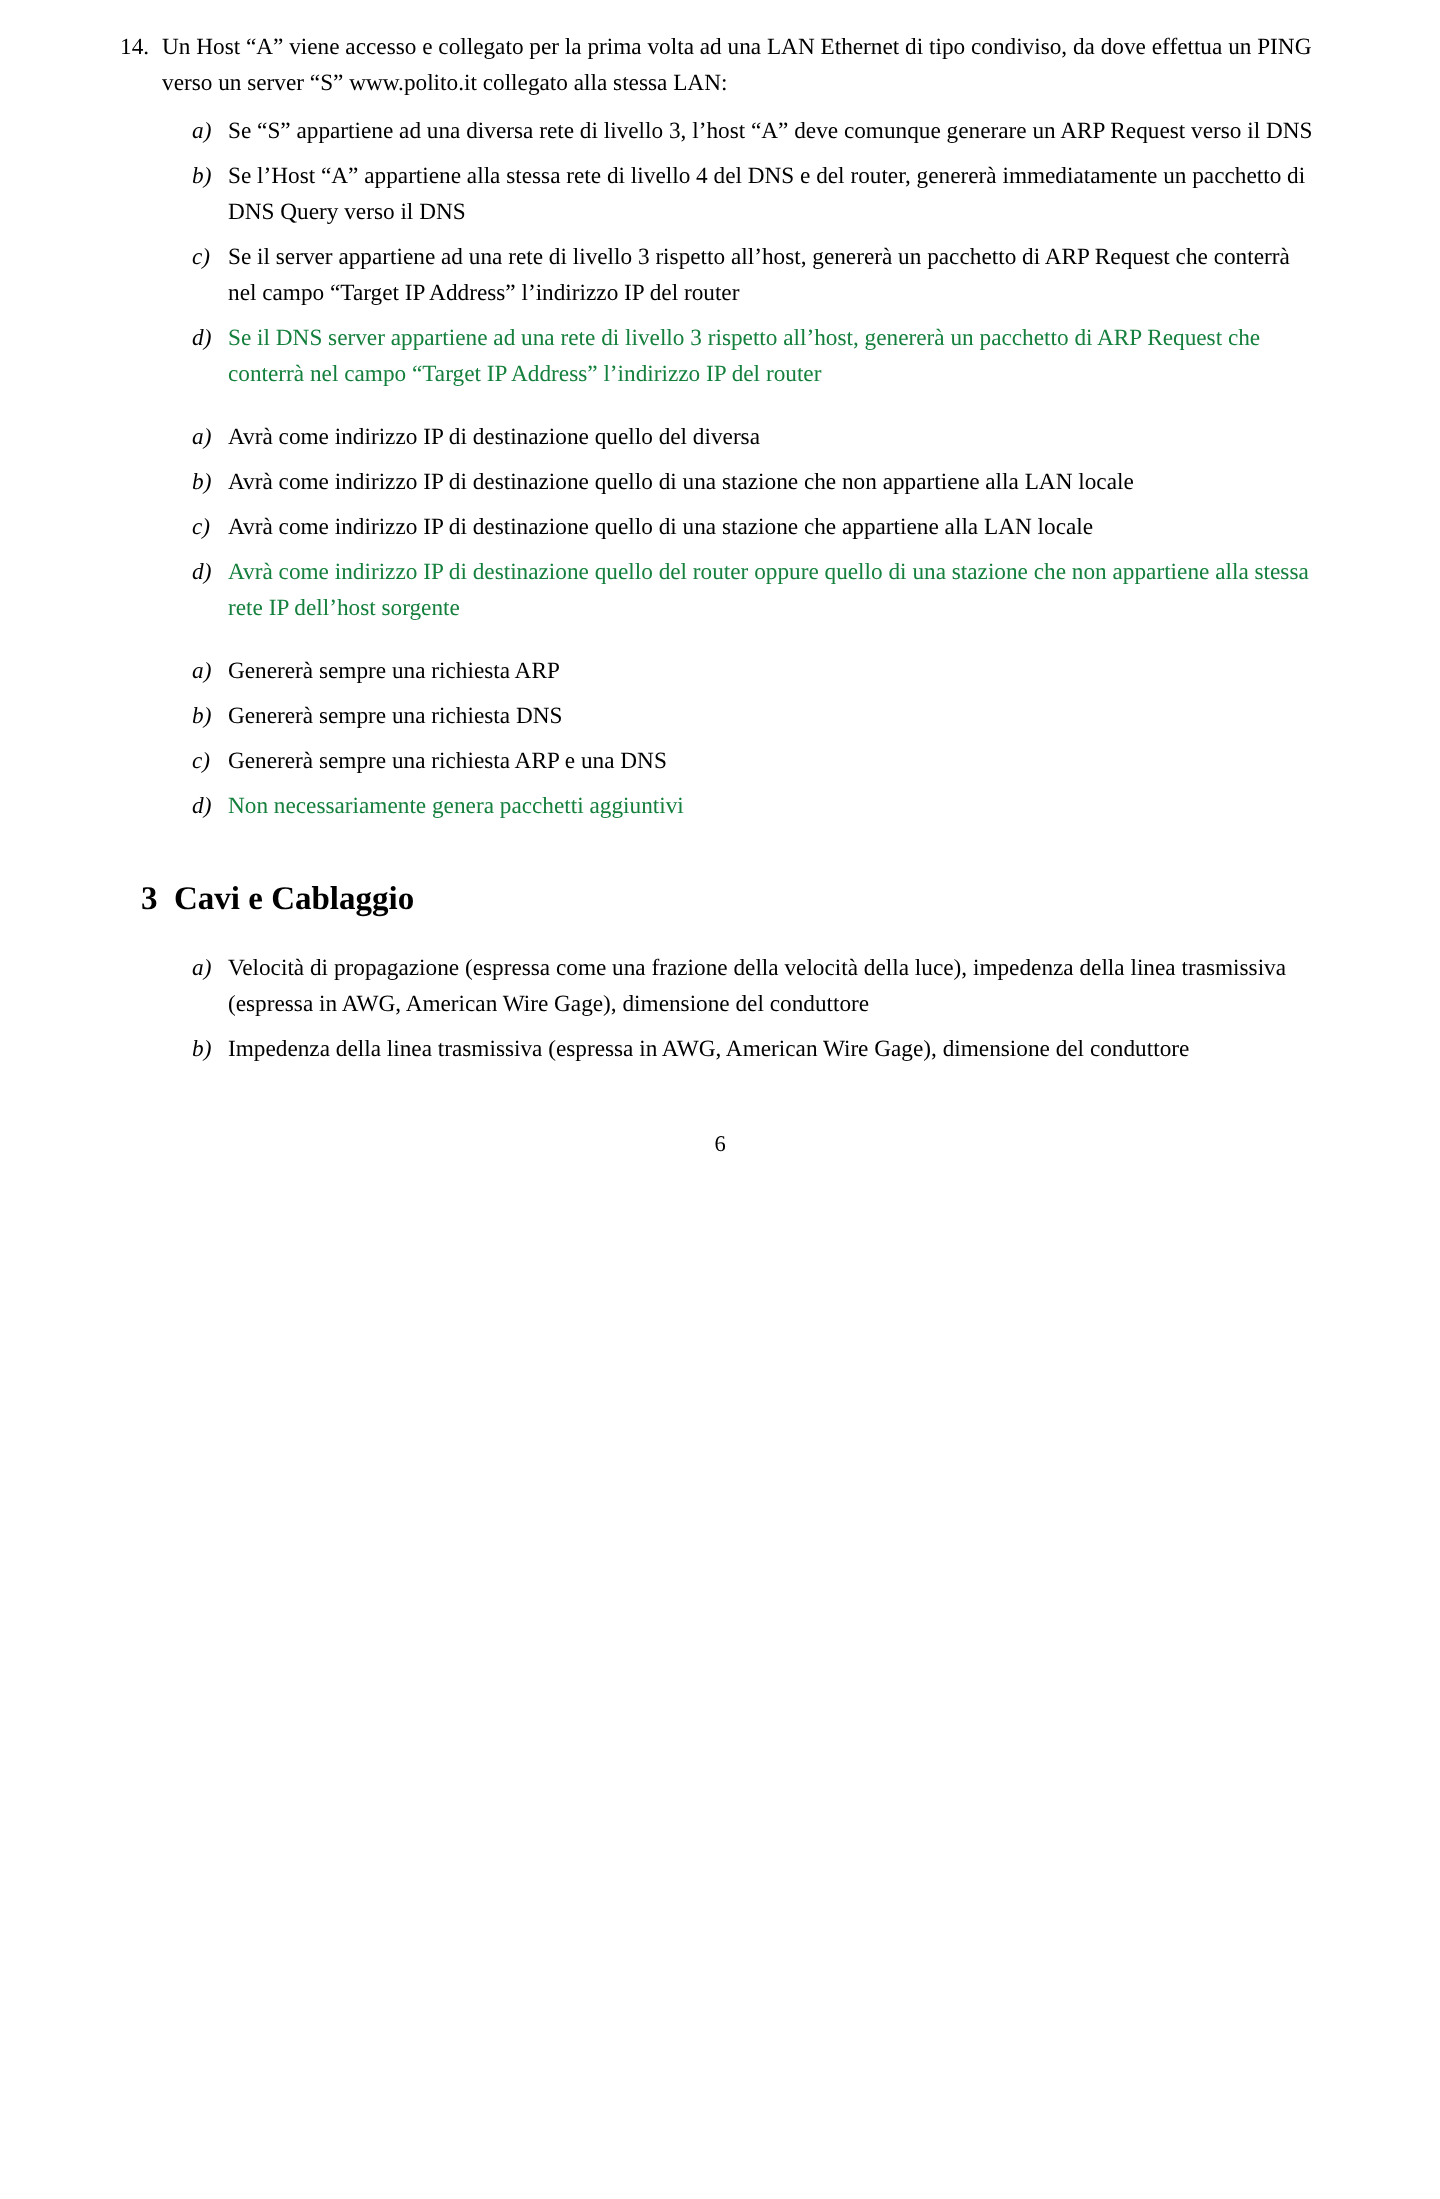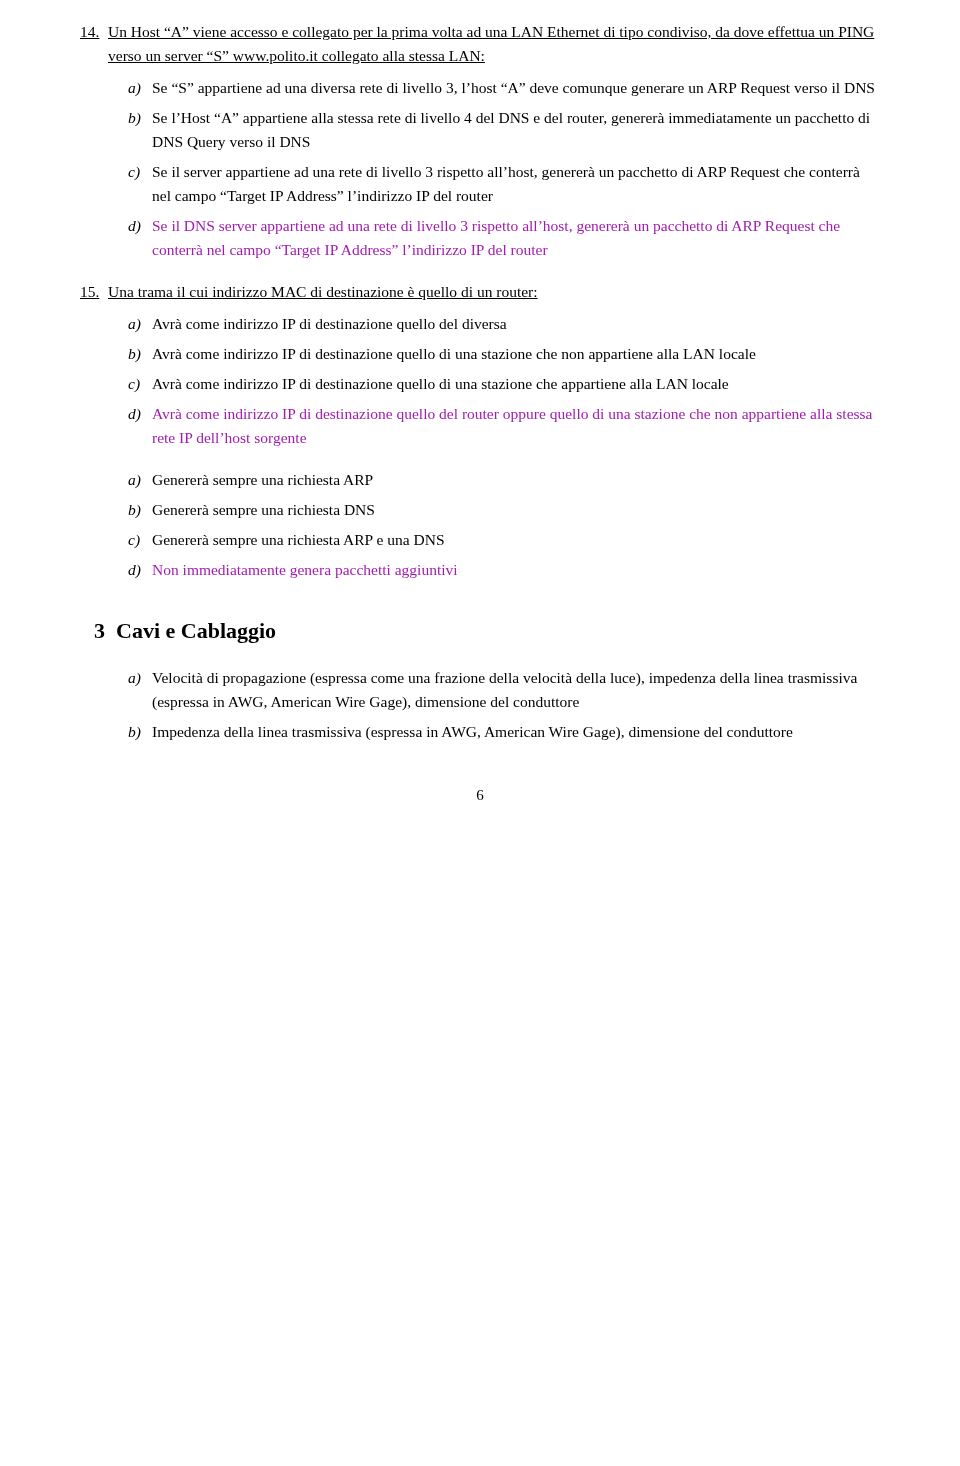--- a/index.html
+++ b/index.html
@@ -12,31 +12,30 @@
       background: #ffffff;
       font-family: "Computer Modern", "Latin Modern", Georgia, "Times New Roman", serif;
       font-size: 15.5px;
       line-height: 1.55;
       color: #000000;
       width: 960px;
       padding: 20px 80px 40px 80px;
     }
 
     .blue-text {
-      color: #a21caf;
+      color: #15803d;
     }
 
     .question-block {
       margin-bottom: 18px;
     }
 
     .question-main {
       display: flex;
       margin-bottom: 8px;
-      text-decoration: underline;
     }
 
     .question-number {
       min-width: 28px;
       font-weight: normal;
     }
 
     .question-text {
       flex: 1;
     }
@@ -101,24 +100,20 @@
       <span class="option-text">Se il server appartiene ad una rete di livello 3 rispetto all’host, genererà un pacchetto di ARP Request che conterrà nel campo “Target IP Address” l’indirizzo IP del router</span>
     </li>
     <li class="option-item">
       <span class="option-label">d)</span>
       <span class="option-text blue-text">Se il DNS server appartiene ad una rete di livello 3 rispetto all’host, genererà un pacchetto di ARP Request che conterrà nel campo “Target IP Address” l’indirizzo IP del router</span>
     </li>
   </ul>
 </div>
 
 <div class="question-block">
-  <div class="question-main">
-    <span class="question-number">15.</span>
-    <span class="question-text">Una trama il cui indirizzo MAC di destinazione è quello di un router:</span>
-  </div>
   <ul class="options-list">
     <li class="option-item">
       <span class="option-label">a)</span>
       <span class="option-text">Avrà come indirizzo IP di destinazione quello del diversa</span>
     </li>
     <li class="option-item">
       <span class="option-label">b)</span>
       <span class="option-text">Avrà come indirizzo IP di destinazione quello di una stazione che non appartiene alla LAN locale</span>
     </li>
     <li class="option-item">
@@ -141,21 +136,21 @@
     <li class="option-item">
       <span class="option-label">b)</span>
       <span class="option-text">Genererà sempre una richiesta DNS</span>
     </li>
     <li class="option-item">
       <span class="option-label">c)</span>
       <span class="option-text">Genererà sempre una richiesta ARP e una DNS</span>
     </li>
     <li class="option-item">
       <span class="option-label">d)</span>
-      <span class="option-text blue-text">Non immediatamente genera pacchetti aggiuntivi</span>
+      <span class="option-text blue-text">Non necessariamente genera pacchetti aggiuntivi</span>
     </li>
   </ul>
 </div>
 
 <div class="section-heading">
   <span class="section-number">3</span>
   <span>&nbsp;</span><span>Cavi e Cablaggio</span>
 </div>
 
 <div class="question-block">

